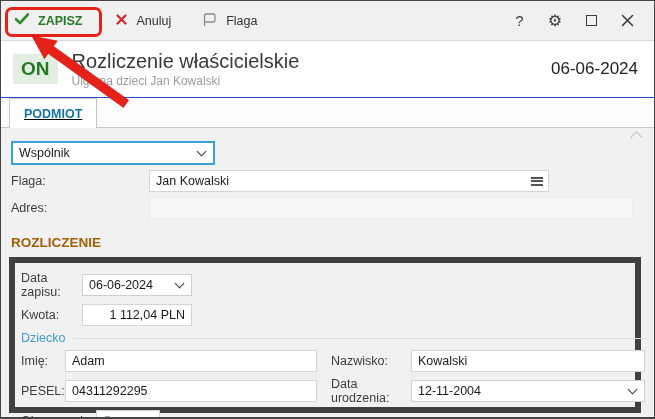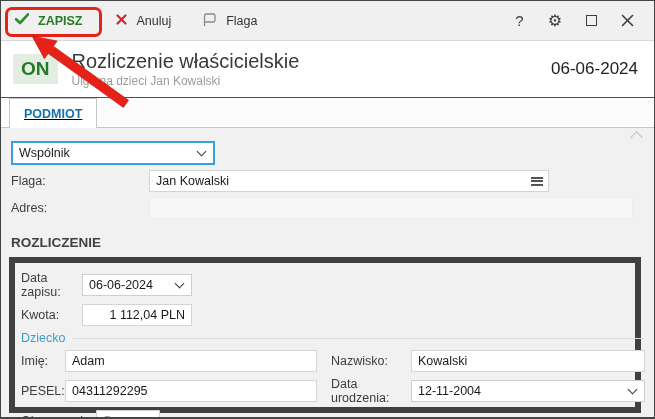--- a/index.html
+++ b/index.html
@@ -49,21 +49,21 @@
   .chev { width:7px; height:7px; border-right:1.6px solid #3c3c3c; border-bottom:1.6px solid #3c3c3c;
     transform:rotate(45deg); margin:-3px 2px 0 8px; flex:0 0 auto; }
   .combo-focus { height:24px; border:2px solid #38a0dc; }
   .inputwrap { position:relative; display:flex; align-items:center; }
   .menu-icon { position:absolute; right:6px; top:50%; transform:translateY(-50%); width:12px; }
   .menu-icon div { height:2px; background:#555; margin:1.5px 0; }
   .disabled-fld { height:22px; width:484px; background:#f7f7f7; border:1px solid #ececec; }
   .collapse-ico { position:absolute; top:5px; right:13px; width:9px; height:9px;
     border-right:1.8px solid #bdbdbd; border-bottom:1.8px solid #bdbdbd; transform:rotate(-135deg); }
 
-  .sec-heading { margin-top:16px; margin-bottom:7px; color:#404040; font-weight:bold; font-size:13.5px; }
+  .sec-heading { margin-top:16px; margin-bottom:7px; color:#a16207; font-weight:bold; font-size:13.5px; }
   .section-box { margin-left:-2px; width:632px; border:6px solid #404040; padding:8px 0 0 6px; height:156px; }
   .l-dz { width:61px; }
   .w110 { width:110px; }
   .kwota { text-align:right; }
   .link-blue { color:#3f9ccf; }
 
   fieldset.child { border:none; border-top:1px solid #dcdcdc; margin-top:3px; padding:5px 0 0 0; }
   fieldset.child legend { color:#3f9ccf; font-size:12.5px; padding-right:8px; margin-left:0; }
   .l1 { width:44px; }
   .i1 { width:252px; }

